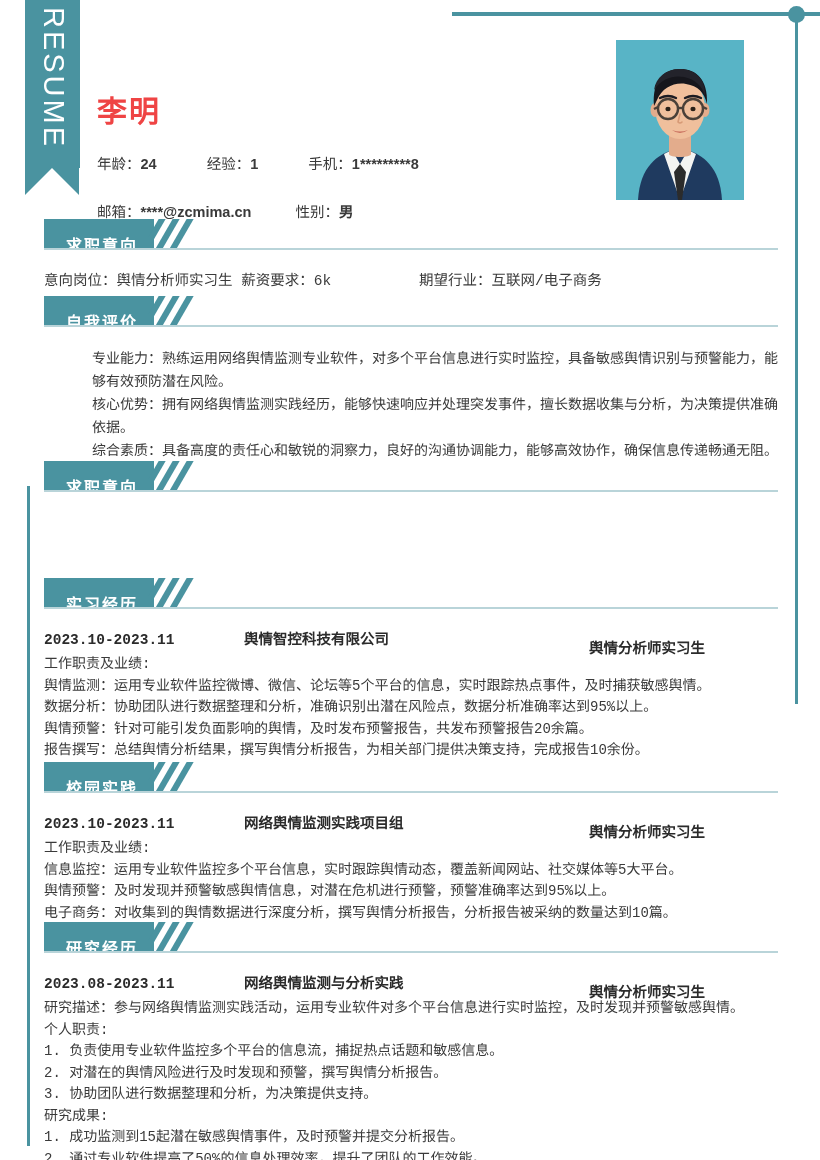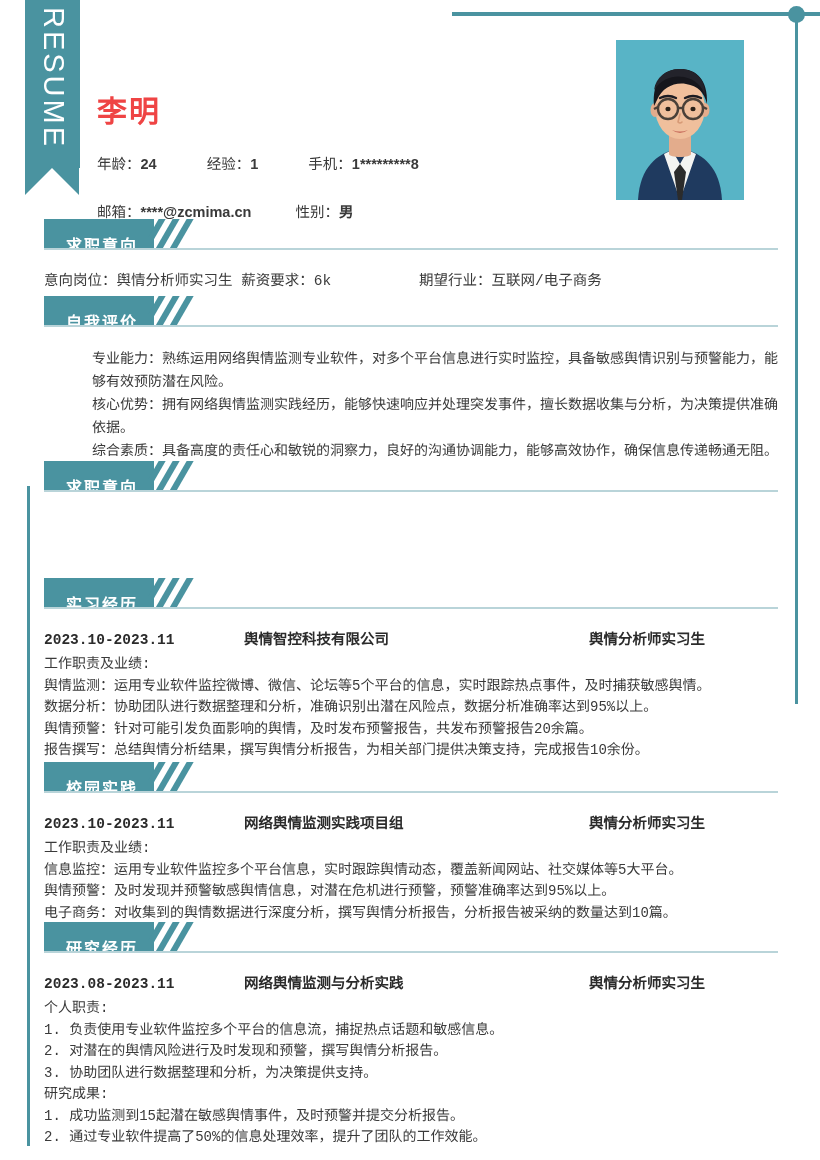--- a/index.html
+++ b/index.html
@@ -194,21 +194,21 @@
     font-weight: bold;
     font-size: 14.5px;
     color: #2b2b2b;
     margin-bottom: 2px;
   }
   .row-head span { position: absolute; top: 0; white-space: nowrap; }
   .rh-date  { left: 0px; }
   .rh-org   { left: 200px; }
   .rh-deg   { left: 400px; }
   .rh-major { left: 545px; }
-  .rh-role  { left: 545px; }
+  .rh-role  { left: 545px; margin-top: 9px; }
 
   .intent-row { position: relative; height: 22px; font-size: 14.5px; color:#3a3a3a; }
   .intent-row span { position: absolute; top: 0; white-space: nowrap; }
   .it-a { left: 0px; }
   .it-b { left: 375px; }
 </style>
 </head>
 <body>
 
 <div id="page">
@@ -383,20 +383,21 @@
           <i></i>
         </div>
       <div class="sec-rule"></div>
     </div>
     <div class="sec-body">
       <div class="row-head">
         <span class="rh-date">2023.08-2023.11</span>
         <span class="rh-org">网络舆情监测与分析实践</span>
         <span class="rh-role">舆情分析师实习生</span>
       </div>
+      <div class="line">研究描述：参与网络舆情监测实践活动，运用专业软件对多个平台信息进行实时监控，及时发现并预警敏感舆情。</div>
       <div class="line">个人职责:</div>
       <div class="line">1. 负责使用专业软件监控多个平台的信息流，捕捉热点话题和敏感信息。</div>
       <div class="line">2. 对潜在的舆情风险进行及时发现和预警，撰写舆情分析报告。</div>
       <div class="line">3. 协助团队进行数据整理和分析，为决策提供支持。</div>
       <div class="line">研究成果:</div>
       <div class="line">1. 成功监测到15起潜在敏感舆情事件，及时预警并提交分析报告。</div>
       <div class="line">2. 通过专业软件提高了50%的信息处理效率，提升了团队的工作效能。</div>
     </div>
   </div>
 

